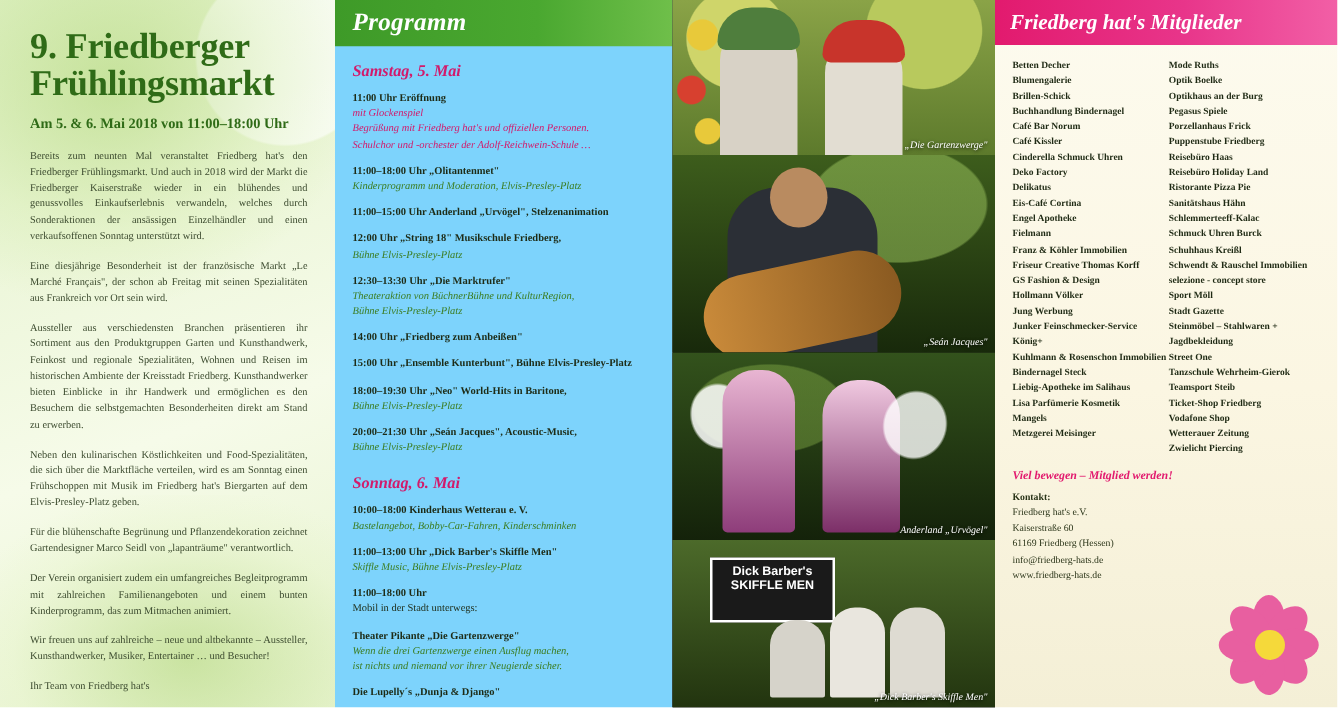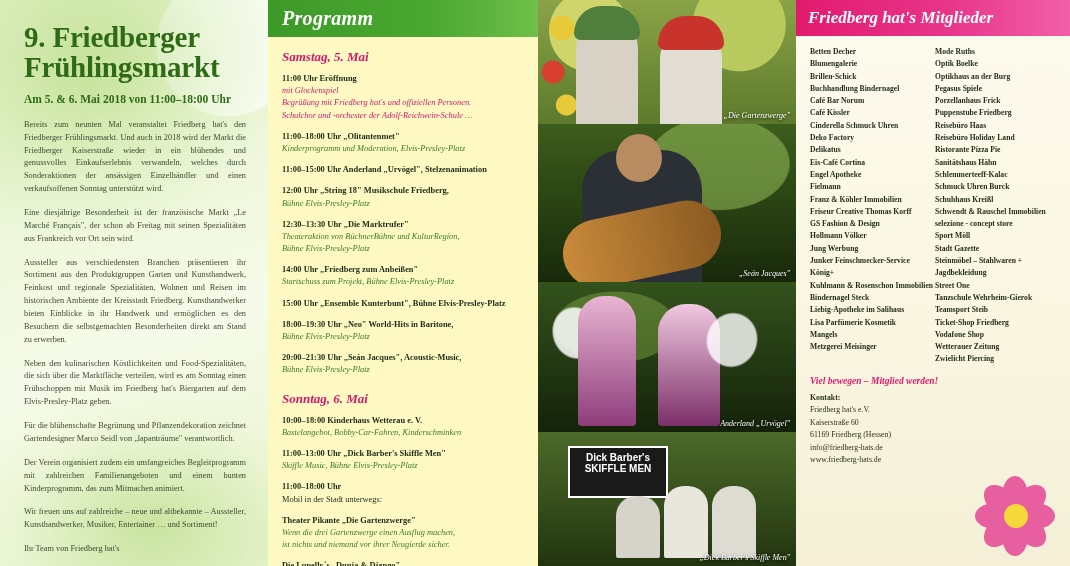--- a/index.html
+++ b/index.html
@@ -35,21 +35,21 @@
   }
   .subtitle{margin:10px 0 14px;font-size:11.5px;font-weight:bold;color:#2f6b17;}
   .left p{
     margin:0 0 11px;font-size:8.3px;line-height:1.55;color:#3b4a2e;text-align:justify;
     font-family:"Liberation Serif", serif;
   }
   .left p.last{margin-bottom:12px;}
 
   
   .mid{
-    width:270px;position:relative;background:#fef9c3;
+    width:270px;position:relative;background:#7dd3fc;
   }
   .prog-head{
     background:#3f9c2a;
     background:linear-gradient(90deg,#3e9a28 0%, #4aa830 60%, #6fbf4a 100%);
     color:#fff;font-style:italic;font-weight:bold;font-size:20px;
     padding:7px 0 7px 14px;letter-spacing:.3px;
   }
   .prog-body{padding:12px 14px 0 14px;}
   .day{
     color:#d21a6b;font-weight:bold;font-size:13px;font-style:italic;
@@ -144,21 +144,21 @@
   <div class="left">
     <div class="left-inner">
       <h1 class="title">9. Friedberger Frühlingsmarkt</h1>
       <div class="subtitle">Am 5. &amp; 6. Mai 2018 von 11:00–18:00 Uhr</div>
       <p>Bereits zum neunten Mal veranstaltet Friedberg hat's den Friedberger Frühlingsmarkt. Und auch in 2018 wird der Markt die Friedberger Kaiserstraße wieder in ein blühendes und genussvolles Einkaufserlebnis verwandeln, welches durch Sonderaktionen der ansässigen Einzelhändler und einen verkaufsoffenen Sonntag unterstützt wird.</p>
       <p>Eine diesjährige Besonderheit ist der französische Markt „Le Marché Français", der schon ab Freitag mit seinen Spezialitäten aus Frankreich vor Ort sein wird.</p>
       <p>Aussteller aus verschiedensten Branchen präsentieren ihr Sortiment aus den Produktgruppen Garten und Kunsthandwerk, Feinkost und regionale Spezialitäten, Wohnen und Reisen im historischen Ambiente der Kreisstadt Friedberg. Kunsthandwerker bieten Einblicke in ihr Handwerk und ermöglichen es den Besuchern die selbstgemachten Besonderheiten direkt am Stand zu erwerben.</p>
       <p>Neben den kulinarischen Köstlichkeiten und Food-Spezialitäten, die sich über die Marktfläche verteilen, wird es am Sonntag einen Frühschoppen mit Musik im Friedberg hat's Biergarten auf dem Elvis-Presley-Platz geben.</p>
       <p>Für die blühenschafte Begrünung und Pflanzendekoration zeichnet Gartendesigner Marco Seidl von „lapanträume" verantwortlich.</p>
       <p>Der Verein organisiert zudem ein umfangreiches Begleitprogramm mit zahlreichen Familienangeboten und einem bunten Kinderprogramm, das zum Mitmachen animiert.</p>
-      <p>Wir freuen uns auf zahlreiche – neue und altbekannte – Aussteller, Kunsthandwerker, Musiker, Entertainer … und Sortiment!</p>
+      <p>Wir freuen uns auf zahlreiche – neue und altbekannte – Aussteller, Kunsthandwerker, Musiker, Entertainer … und Besucher!</p>
       <p class="last">Ihr Team von Friedberg hat's</p>
     </div>
   </div>
 
   <div class="mid">
     <div class="prog-head">Programm</div>
     <div class="prog-body">
       <div class="day">Samstag, 5. Mai</div>
 
       <div class="ev pinkblock">
@@ -183,21 +183,20 @@
       </div>
 
       <div class="ev">
         <span class="t">12:30–13:30 Uhr „Die Marktrufer"</span>
         <span class="d">Theateraktion von BüchnerBühne und KulturRegion,</span>
         <span class="d">Bühne Elvis-Presley-Platz</span>
       </div>
 
       <div class="ev">
         <span class="t">14:00 Uhr „Friedberg zum Anbeißen"</span>
-        <span class="d">Startschuss zum Projekt, Bühne Elvis-Presley-Platz</span>
       </div>
 
       <div class="ev">
         <span class="t">15:00 Uhr „Ensemble Kunterbunt", Bühne Elvis-Presley-Platz</span>
       </div>
 
       <div class="ev">
         <span class="t">18:00–19:30 Uhr „Neo" World-Hits in Baritone,</span>
         <span class="d">Bühne Elvis-Presley-Platz</span>
       </div>

